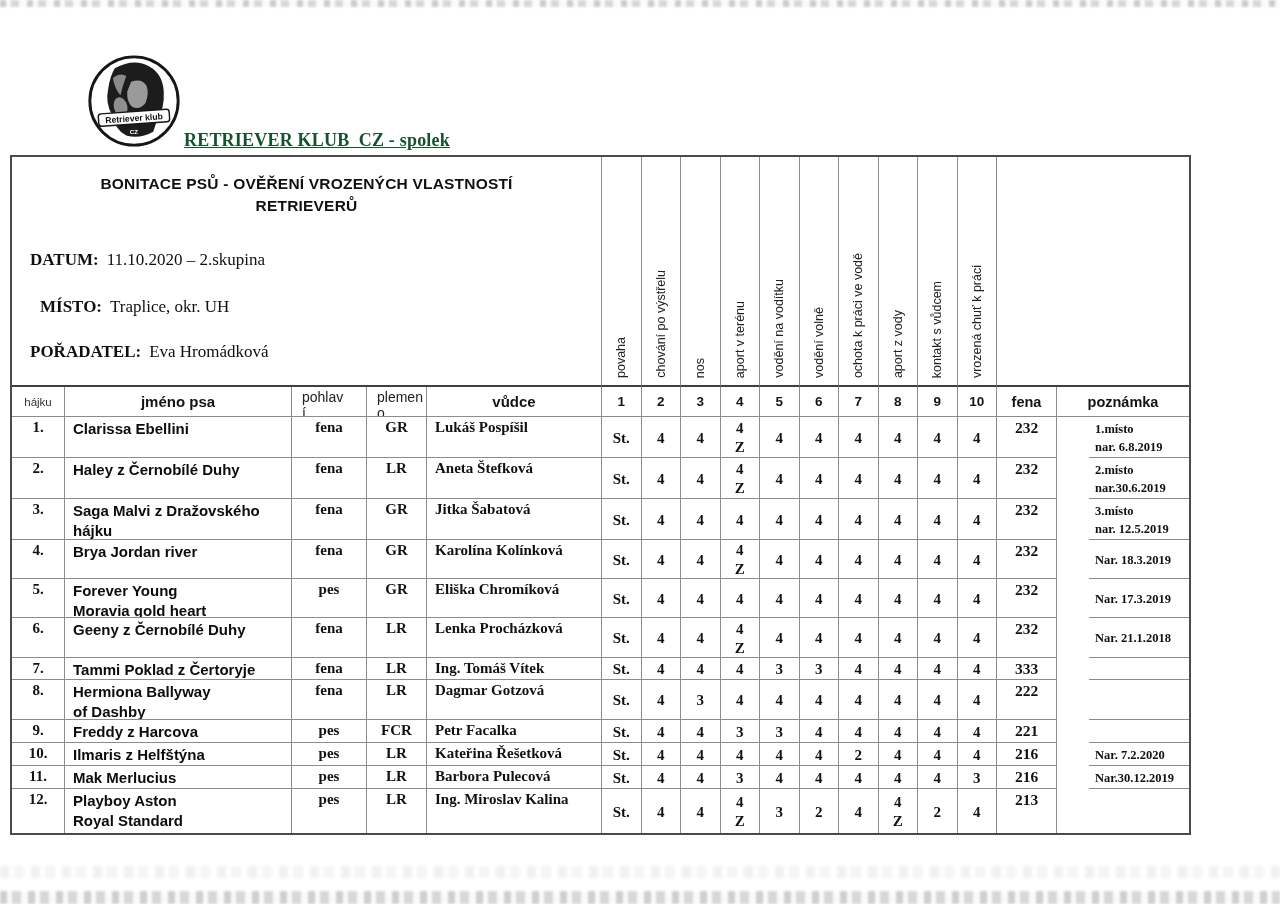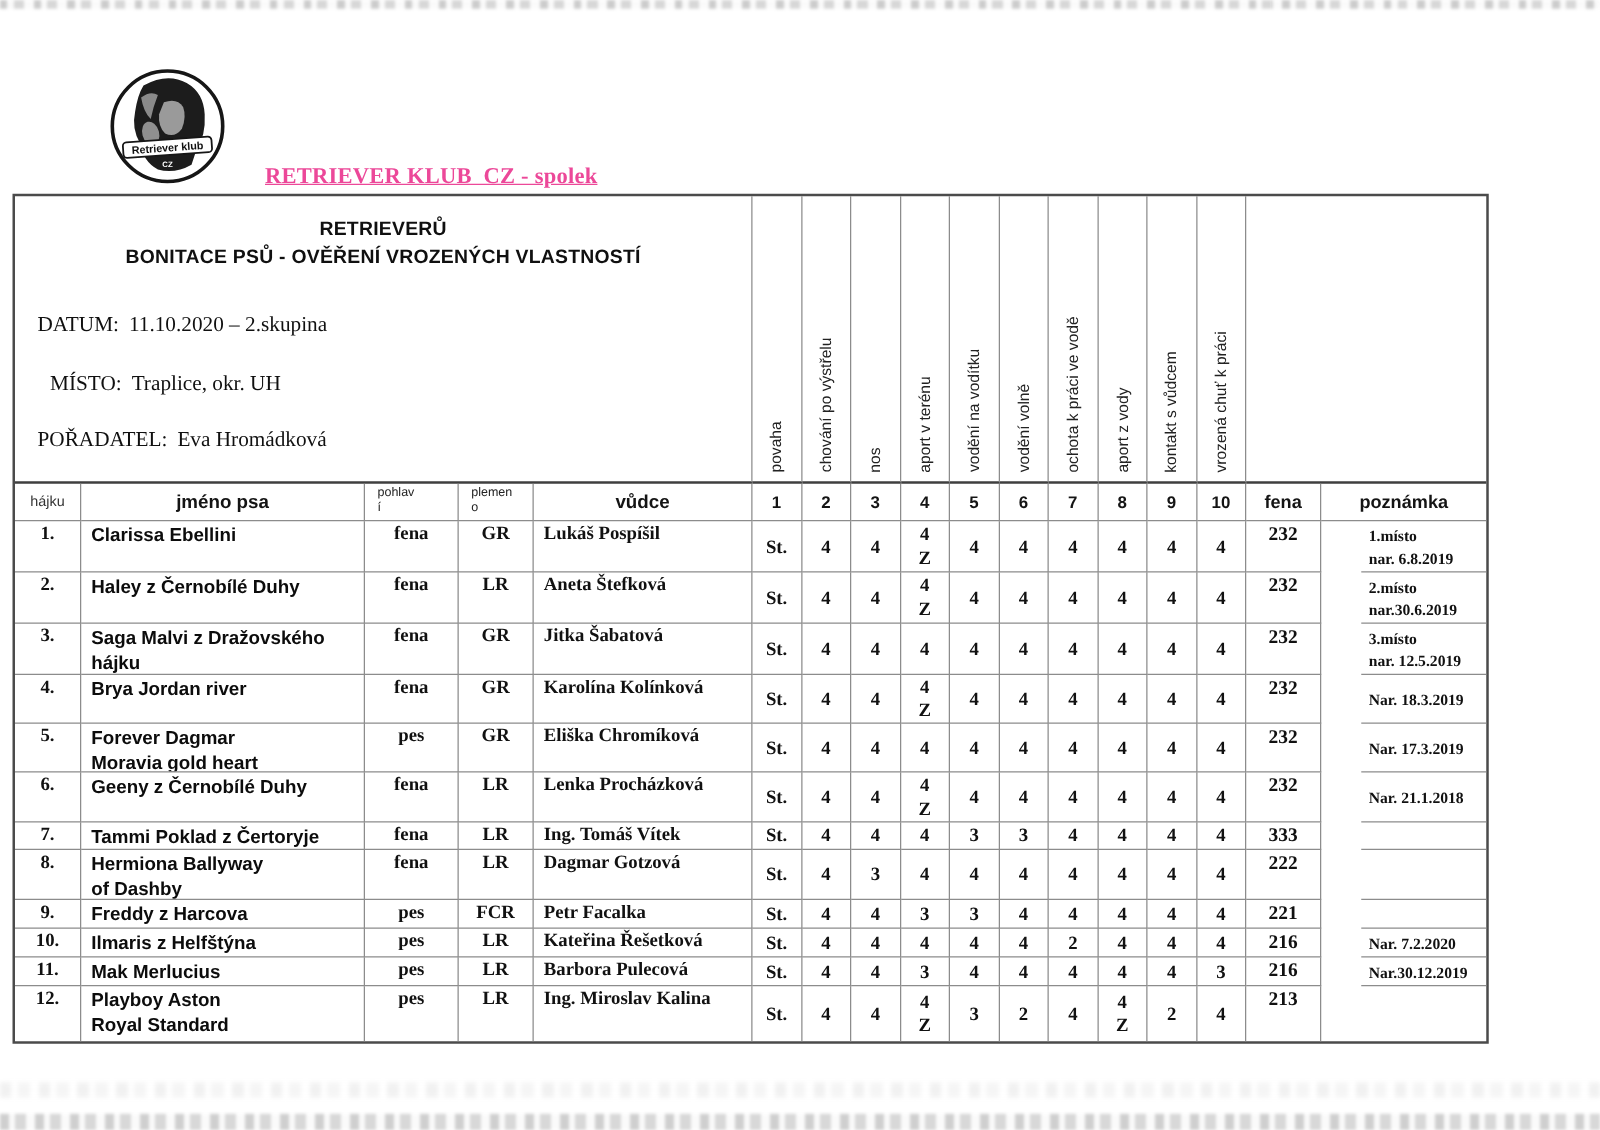--- a/index.html
+++ b/index.html
@@ -11,23 +11,23 @@
   .bleed-top { top:0; height:7px; opacity:.45; filter:blur(1.2px);
     background:repeating-linear-gradient(90deg,#8f8f8f 0 6px,#f3f3f3 6px 11px,#a8a8a8 11px 19px,#f6f6f6 19px 27px); }
   .bleed-mid { top:866px; height:12px; opacity:.12; filter:blur(1.5px);
     background:repeating-linear-gradient(90deg,#909090 0 9px,#fafafa 9px 14px,#b0b0b0 14px 24px,#ffffff 24px 31px); }
   .bleed-bottom { top:891px; height:13px; opacity:.4; filter:blur(1.3px);
     background:repeating-linear-gradient(90deg,#8a8a8a 0 7px,#f1f1f1 7px 12px,#9f9f9f 12px 21px,#f5f5f5 21px 28px); }
 
   .logo { position:absolute; left:86px; top:53px; width:96px; height:96px; }
 
   .club-title {
-    position:absolute; left:212px; top:130px;
+    position:absolute; left:184px; top:130px;
     font-family:"Liberation Serif", serif; font-weight:bold; font-size:18px;
-    text-decoration:underline; color:#ec4899; letter-spacing:.2px; white-space:pre;
+    text-decoration:underline; color:#14532d; letter-spacing:.2px; white-space:pre;
   }
 
   .bontable {
     position:absolute; left:10px; top:155px; background:#fff;
     display:grid;
     grid-template-columns:53px 227px 75px 60px 175px repeat(10,39.5px) 60px 132px;
     grid-template-rows:230px 30px 41px 41px 41px 39px 39px 40px 22px 40px 23px 23px 23px 44px;
     border:2px solid #4b4b4b; box-sizing:border-box;
   }
   .c { border-right:1px solid #8c8c8c; border-bottom:1px solid #8c8c8c;
@@ -35,35 +35,35 @@
   .lastcol { border-right:none !important; }
   .lastrow { border-bottom:none !important; }
   .r1 { border-bottom:2px solid #3f3f3f; }
 
   .info { grid-row:1; grid-column:1/6; }
   .topright { grid-row:1; grid-column:16/18; }
 
   .doc-title { margin-top:16px; text-align:center; font-weight:bold; font-size:15.5px;
                line-height:1.45; color:#101010; letter-spacing:.2px; }
   .field { padding-left:18px; font-family:"Liberation Serif", serif; font-size:17px; color:#101010; white-space:pre; }
-  .flabel { margin-right:8px; }
+  .flabel { margin-right:8px;font-weight:bold; }
   .f-datum { margin-top:32px; }
   .f-misto { margin-top:27px;padding-left:28px; }
   .f-poradatel { margin-top:25px; }
   .f-rozhodci { margin-top:24px; }
   .f-rozhodci .val { font-family:"Liberation Sans", sans-serif; font-size:15.5px; }
 
   .vcell { display:flex; align-items:flex-end; justify-content:center; padding-bottom:7px; }
   .vtext { writing-mode:vertical-rl; transform:rotate(180deg); font-size:12.5px; color:#222; white-space:nowrap; }
 
   .hc { display:flex; align-items:center; justify-content:center; text-align:center; }
   .hc-poradi { font-size:11.5px; color:#333; }
   .hc-bold { font-weight:bold; font-size:15px; }
   .hc-two { flex-direction:column; align-items:flex-start; justify-content:flex-start;
-            padding:2px 0 0 10px; font-size:10px; line-height:1.15; color:#222; text-align:left; }
+            padding:2px 0 0 10px; font-size:14px; line-height:1.15; color:#222; text-align:left; }
   .hc-num { font-weight:bold; font-size:13.5px; }
   .hc-big { font-weight:bold; font-size:14.5px; }
 
   .d { font-family:"Liberation Serif", serif; font-weight:bold; font-size:15px;
        display:flex; align-items:flex-start; justify-content:center; padding-top:2px; color:#111; }
   .d-name { font-family:"Liberation Sans", sans-serif; flex-direction:column; align-items:flex-start;
             justify-content:flex-start; padding-left:8px; line-height:1.3; color:#0c0c0c; }
   .d-handler { justify-content:flex-start; padding-left:8px; }
   .d-score { flex-direction:column; align-items:center; line-height:1.25; }
   .d-body { font-size:15.5px; }
@@ -90,22 +90,22 @@
     <text x="50" y="84" text-anchor="middle" font-size="6.5" font-weight="bold" font-family="Liberation Sans, sans-serif" fill="#ffffff">CZ</text>
   </svg>
 </div>
 
 <div class="club-title">RETRIEVER KLUB  CZ - spolek</div>
 
 <div class="bontable">
 
   <div class="c info r1">
     <div class="doc-title">
+      <div>BONITACE PSŮ - OVĚŘENÍ VROZENÝCH VLASTNOSTÍ</div>
       <div>RETRIEVERŮ</div>
-      <div>BONITACE PSŮ - OVĚŘENÍ VROZENÝCH VLASTNOSTÍ</div>
     </div>
     <div class="field f-datum"><span class="flabel">DATUM:</span><span>11.10.2020 – 2.skupina</span></div>
     <div class="field f-misto"><span class="flabel">MÍSTO:</span><span>Traplice, okr. UH</span></div>
     <div class="field f-poradatel"><span class="flabel">POŘADATEL:</span><span>Eva Hromádková</span></div>
     <div class="field f-rozhodci"><span class="flabel">ROZHODČÍ:</span><span class="val">Jiří Jelínek, Jaroslav Hudlík</span></div>
   </div>
 
   <div class="c vcell r1">
       <span class="vtext">povaha</span>
     </div>
@@ -371,21 +371,21 @@
     <div class="c d d-body">
       <span>232</span>
     </div>
     <div class="c d d-note lastcol">
       <span>Nar. 18.3.2019</span>
     </div>
     <div class="c d d-order">
       <span>5.</span>
     </div>
     <div class="c d d-name">
-      <span>Forever Dagmar</span>
+      <span>Forever Young</span>
       <span>Moravia gold heart</span>
     </div>
     <div class="c d ">
       <span>pes</span>
     </div>
     <div class="c d ">
       <span>GR</span>
     </div>
     <div class="c d d-handler">
       <span>Eliška Chromíková</span>

